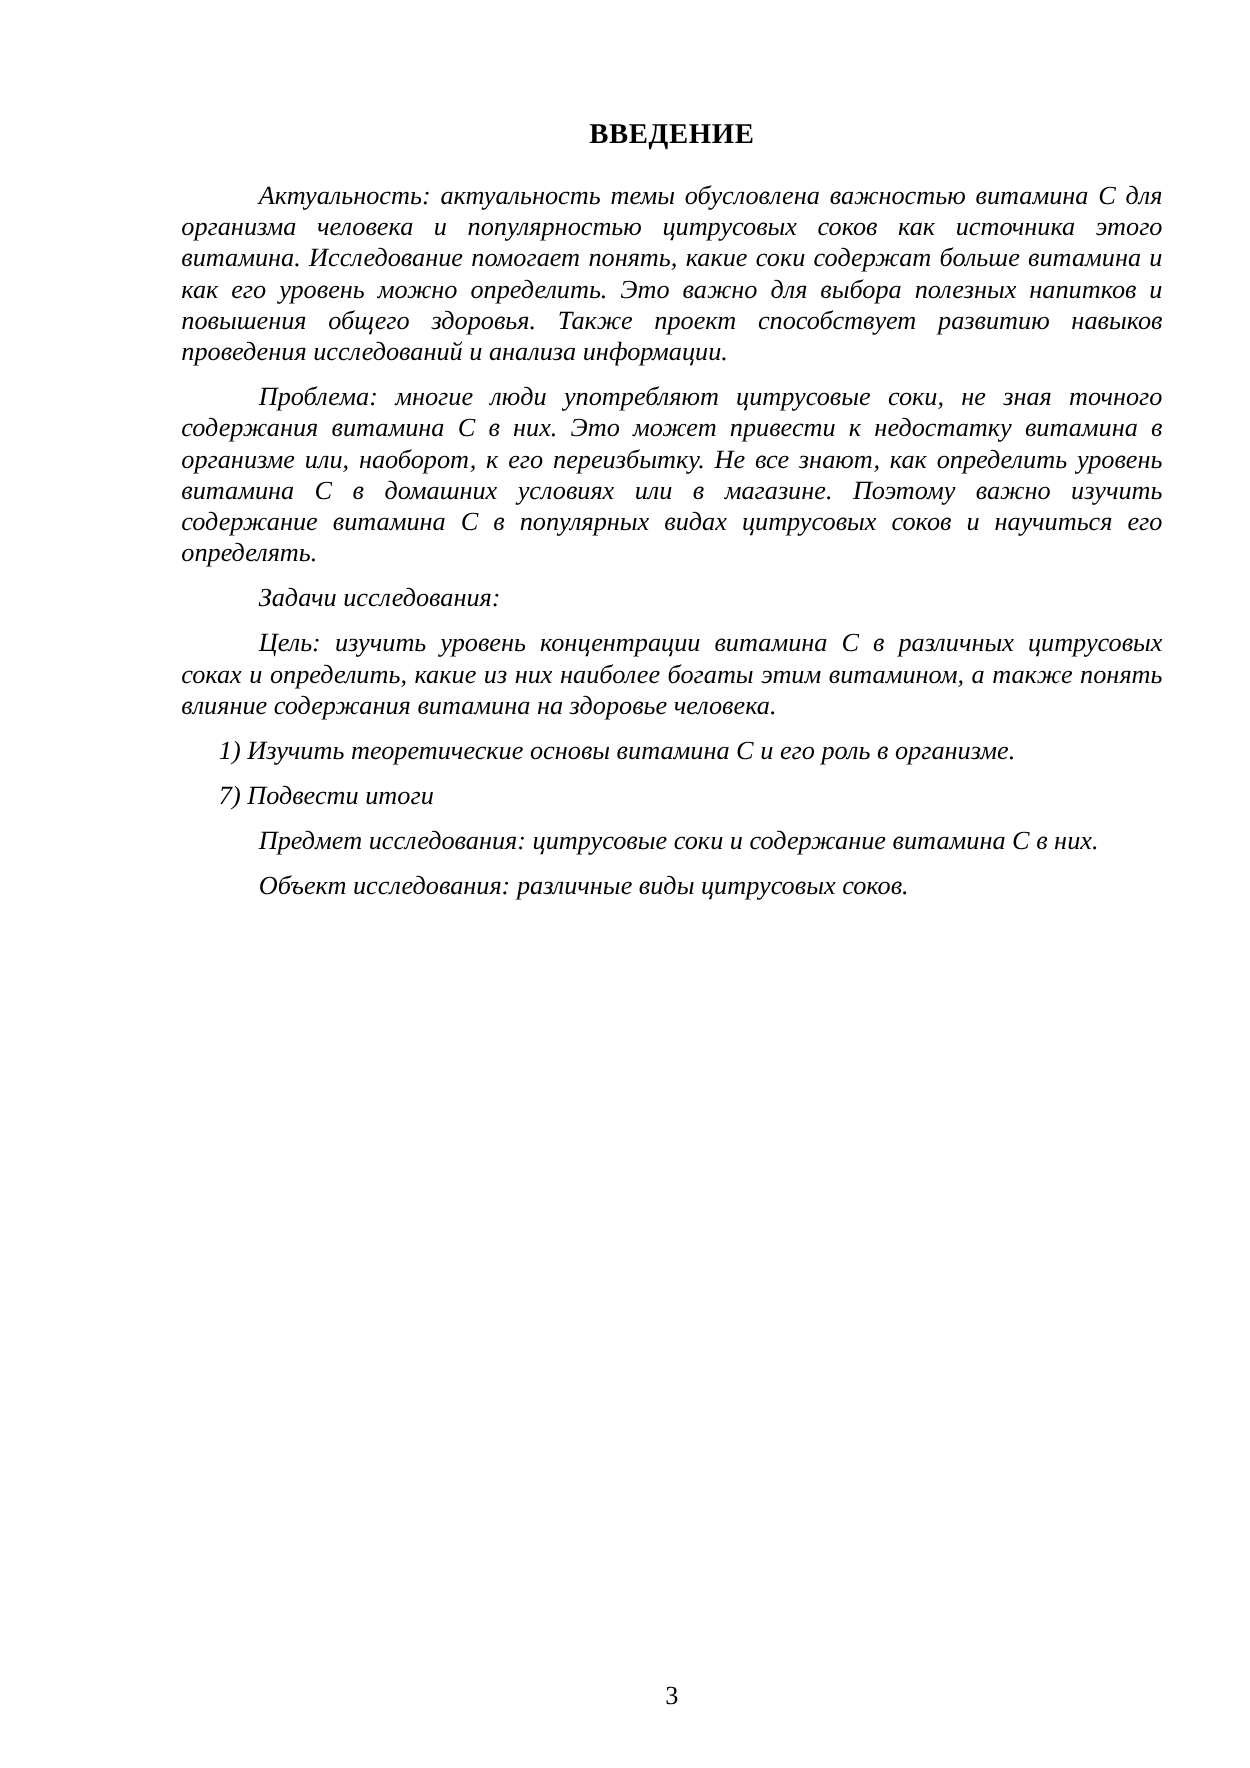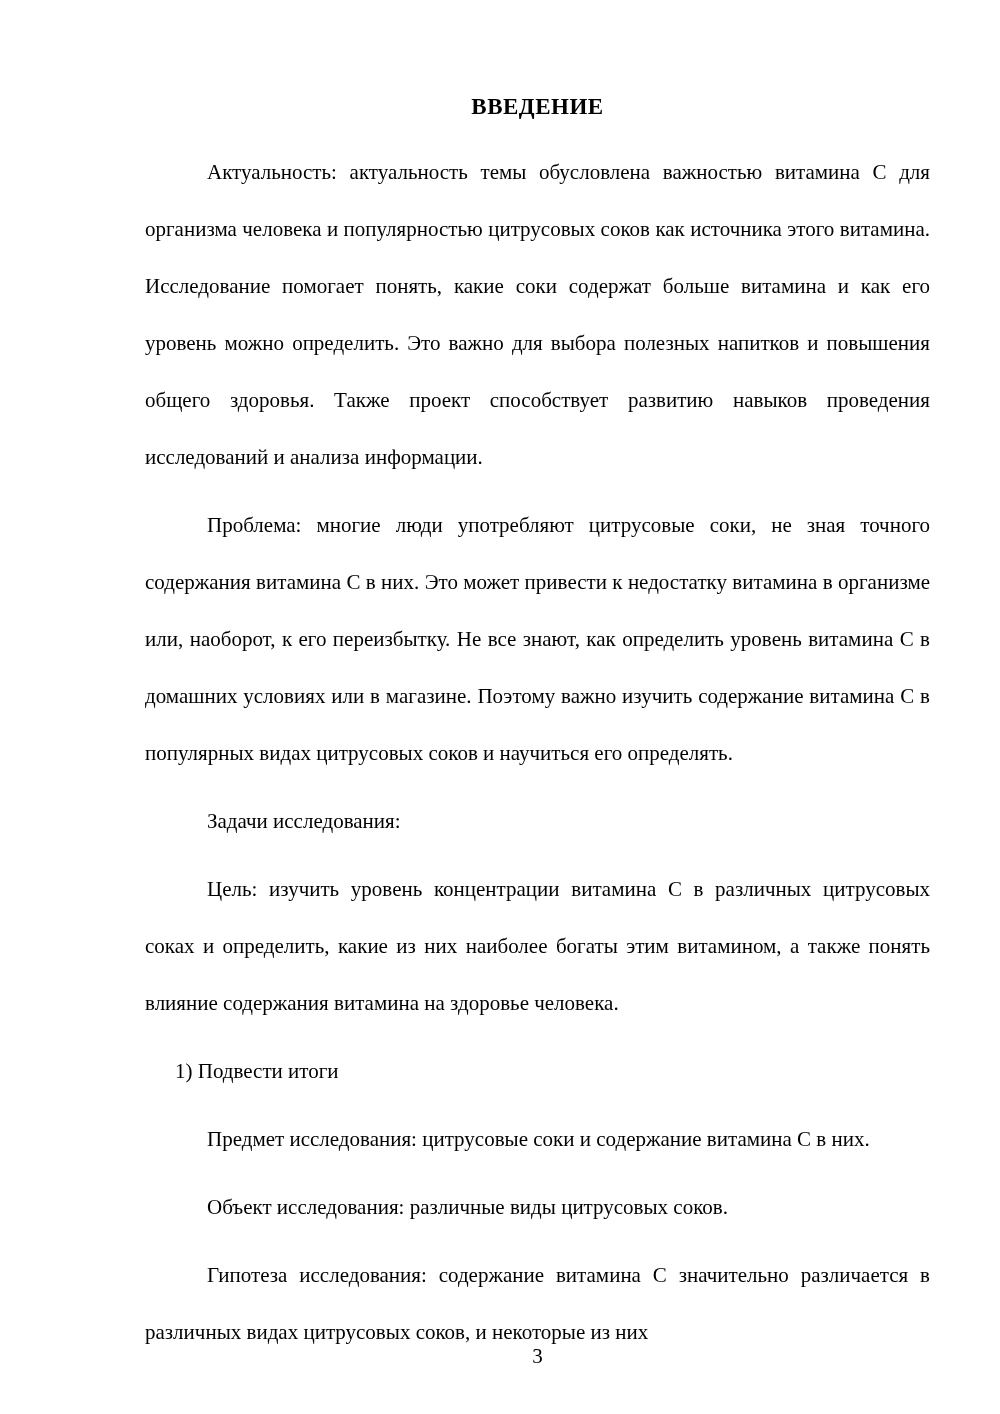--- a/index.html
+++ b/index.html
@@ -22,22 +22,23 @@
   .title {
     text-align: center;
     font-size: 23px;
     font-weight: bold;
     margin: 0 0 22px 0;
     letter-spacing: 0.5px;
     line-height: 30px;
   }
   .page p {
     margin: 0 0 11px 0;
-    line-height: 57px;
+    line-height: 25px;
     text-align: justify;
+    font-style: italic;
   }
   .para {
     text-indent: 62px;
   }
   .task {
     text-indent: 30px;
   }
   .page-number {
     position: absolute;
     bottom: 46px;
@@ -56,27 +57,27 @@
   <h1 class="title">ВВЕДЕНИЕ</h1>
 
   <p class="para">Актуальность: актуальность темы обусловлена важностью витамина С для организма человека и популярностью цитрусовых соков как источника этого витамина. Исследование помогает понять, какие соки содержат больше витамина и как его уровень можно определить. Это важно для выбора полезных напитков и повышения общего здоровья. Также проект способствует развитию навыков проведения исследований и анализа информации.</p>
 
   <p class="para">Проблема: многие люди употребляют цитрусовые соки, не зная точного содержания витамина С в них. Это может привести к недостатку витамина в организме или, наоборот, к его переизбытку. Не все знают, как определить уровень витамина С в домашних условиях или в магазине. Поэтому важно изучить содержание витамина С в популярных видах цитрусовых соков и научиться его определять.</p>
 
   <p class="para">Задачи исследования:</p>
 
   <p class="para">Цель: изучить уровень концентрации витамина С в различных цитрусовых соках и определить, какие из них наиболее богаты этим витамином, а также понять влияние содержания витамина на здоровье человека.</p>
 
+  <p class="task">1) Изучить теоретические основы витамина С и его роль в организме.</p>
 
 
 
 
-  <p class="task">1) Подвести итоги</p>
+  <p class="task">7) Подвести итоги</p>
 
   <p class="para">Предмет исследования: цитрусовые соки и содержание витамина С в них.</p>
 
   <p class="para">Объект исследования: различные виды цитрусовых соков.</p>
 
-  <p class="para">Гипотеза исследования: содержание витамина С значительно различается в различных видах цитрусовых соков, и некоторые из них</p>
 
   <div class="page-number">3</div>
 
 </div>
 
 </body></html>

